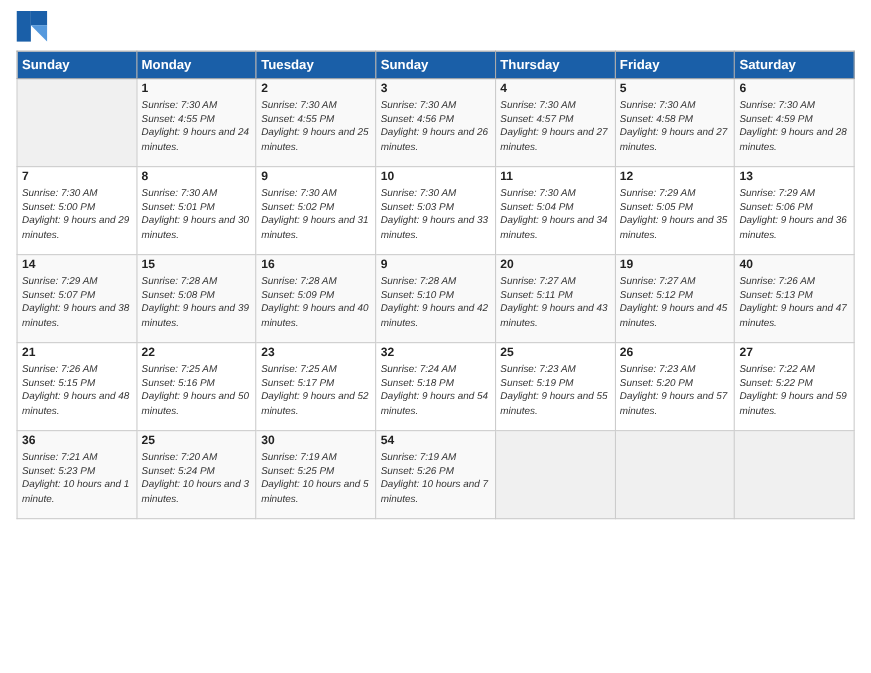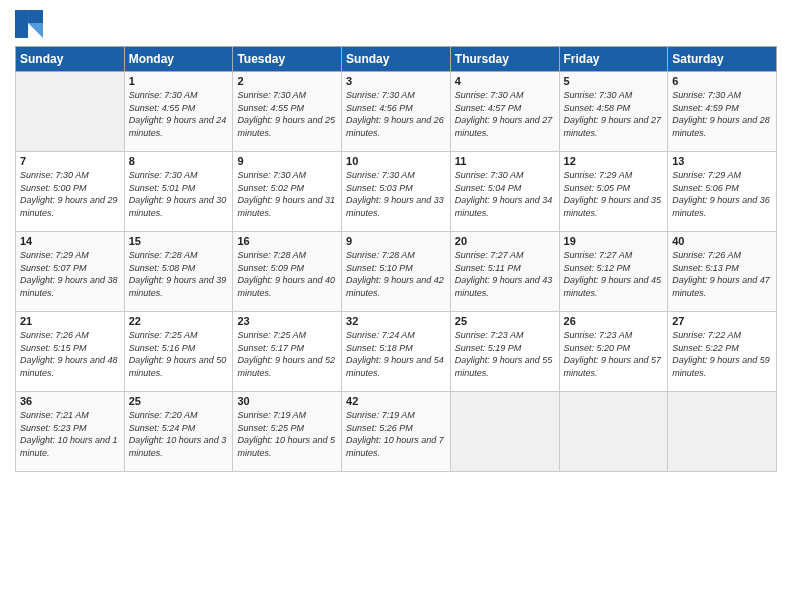--- a/index.html
+++ b/index.html
@@ -245,21 +245,21 @@
           </td>
           <td>
             <div class="day-num">25</div>
             <div class="day-info">Sunrise: 7:20 AM<br>Sunset: 5:24 PM<br>Daylight: 10 hours and 3 minutes.</div>
           </td>
           <td>
             <div class="day-num">30</div>
             <div class="day-info">Sunrise: 7:19 AM<br>Sunset: 5:25 PM<br>Daylight: 10 hours and 5 minutes.</div>
           </td>
           <td>
-            <div class="day-num">42</div>
+            <div class="day-num">54</div>
             <div class="day-info">Sunrise: 7:19 AM<br>Sunset: 5:26 PM<br>Daylight: 10 hours and 7 minutes.</div>
           </td>
           <td class="empty"></td>
           <td class="empty"></td>
           <td class="empty"></td>
         </tr>
       </tbody>
   </table>
 </div>
 

